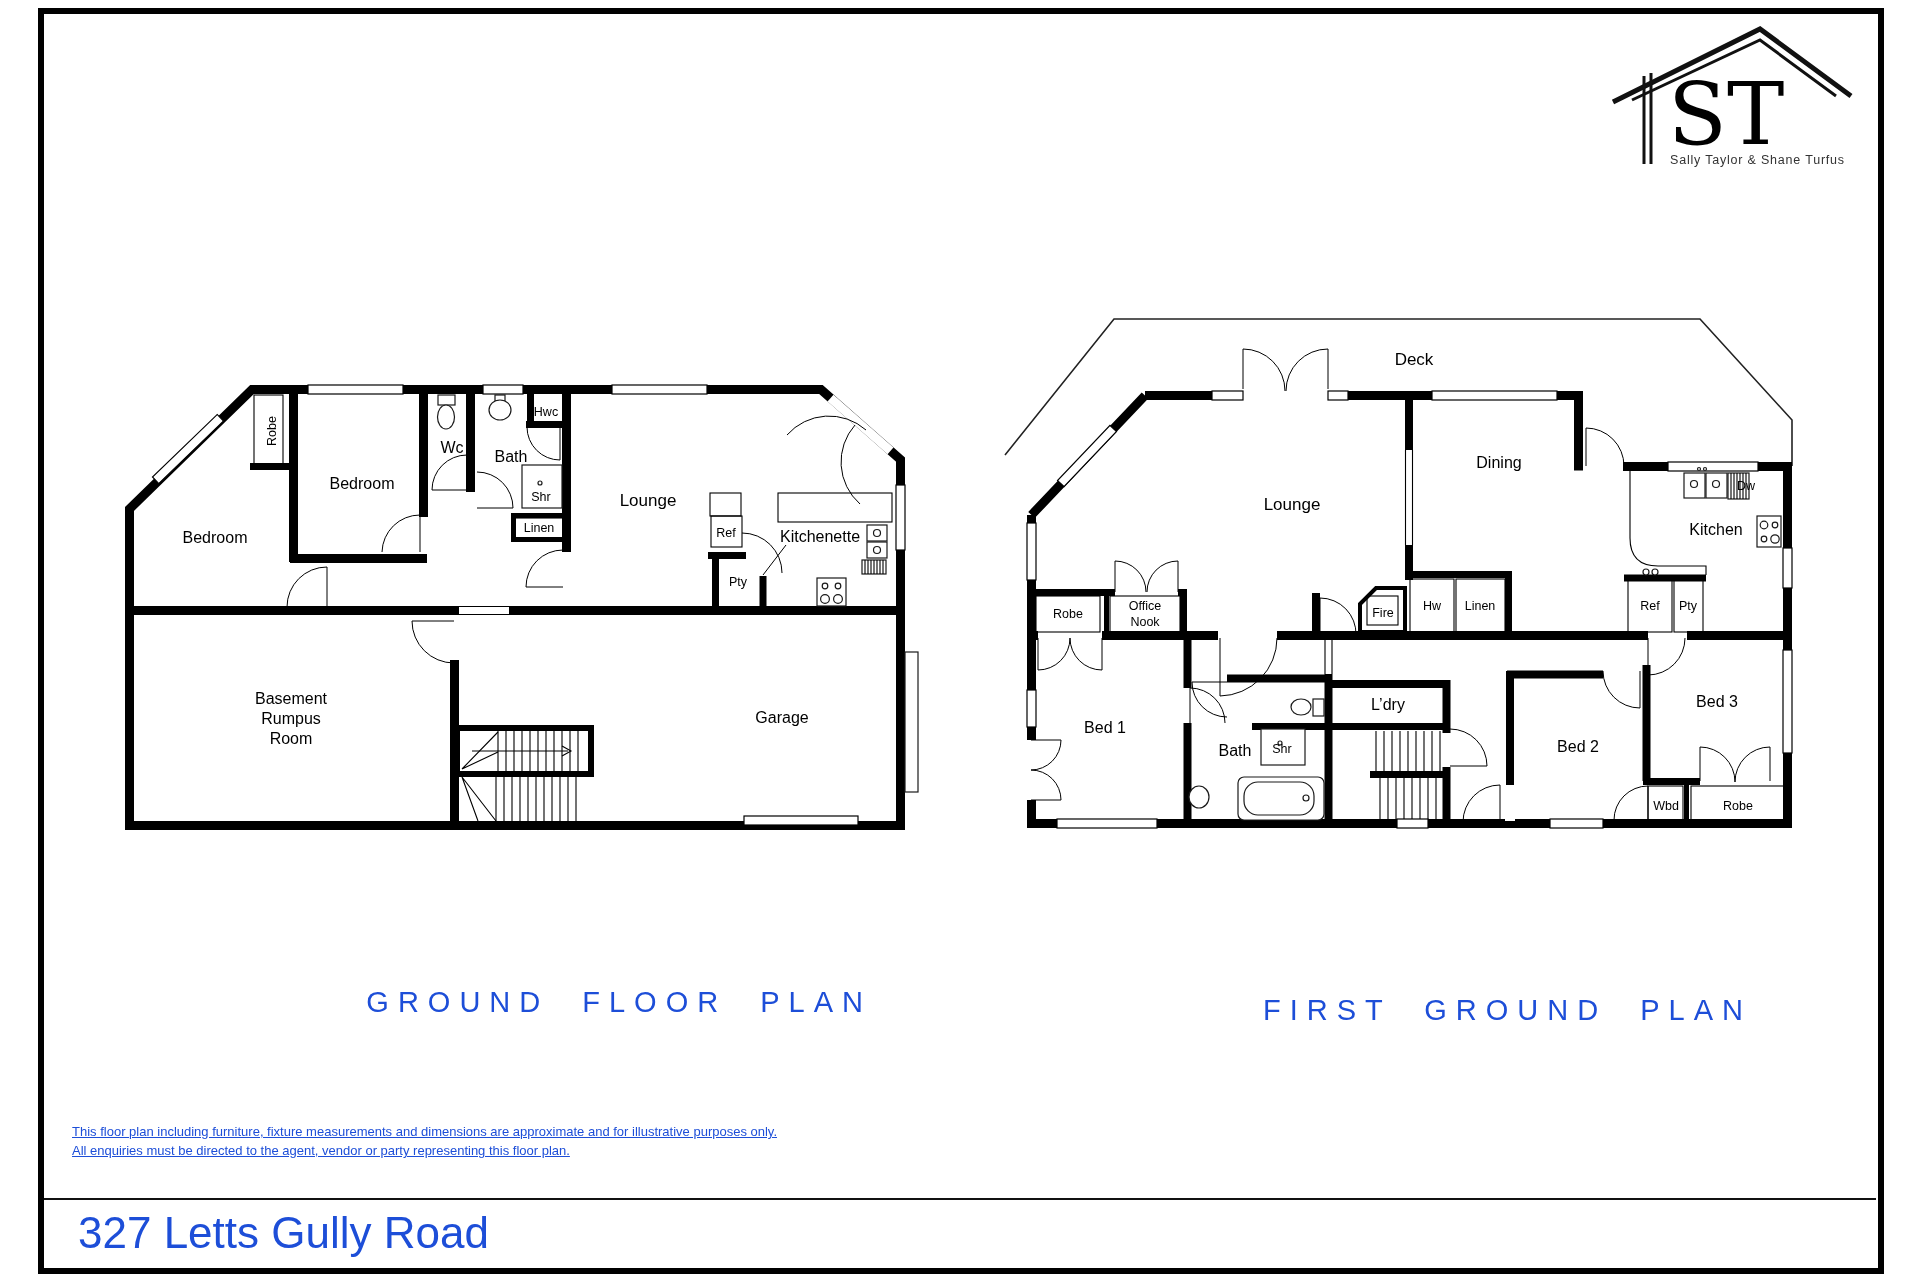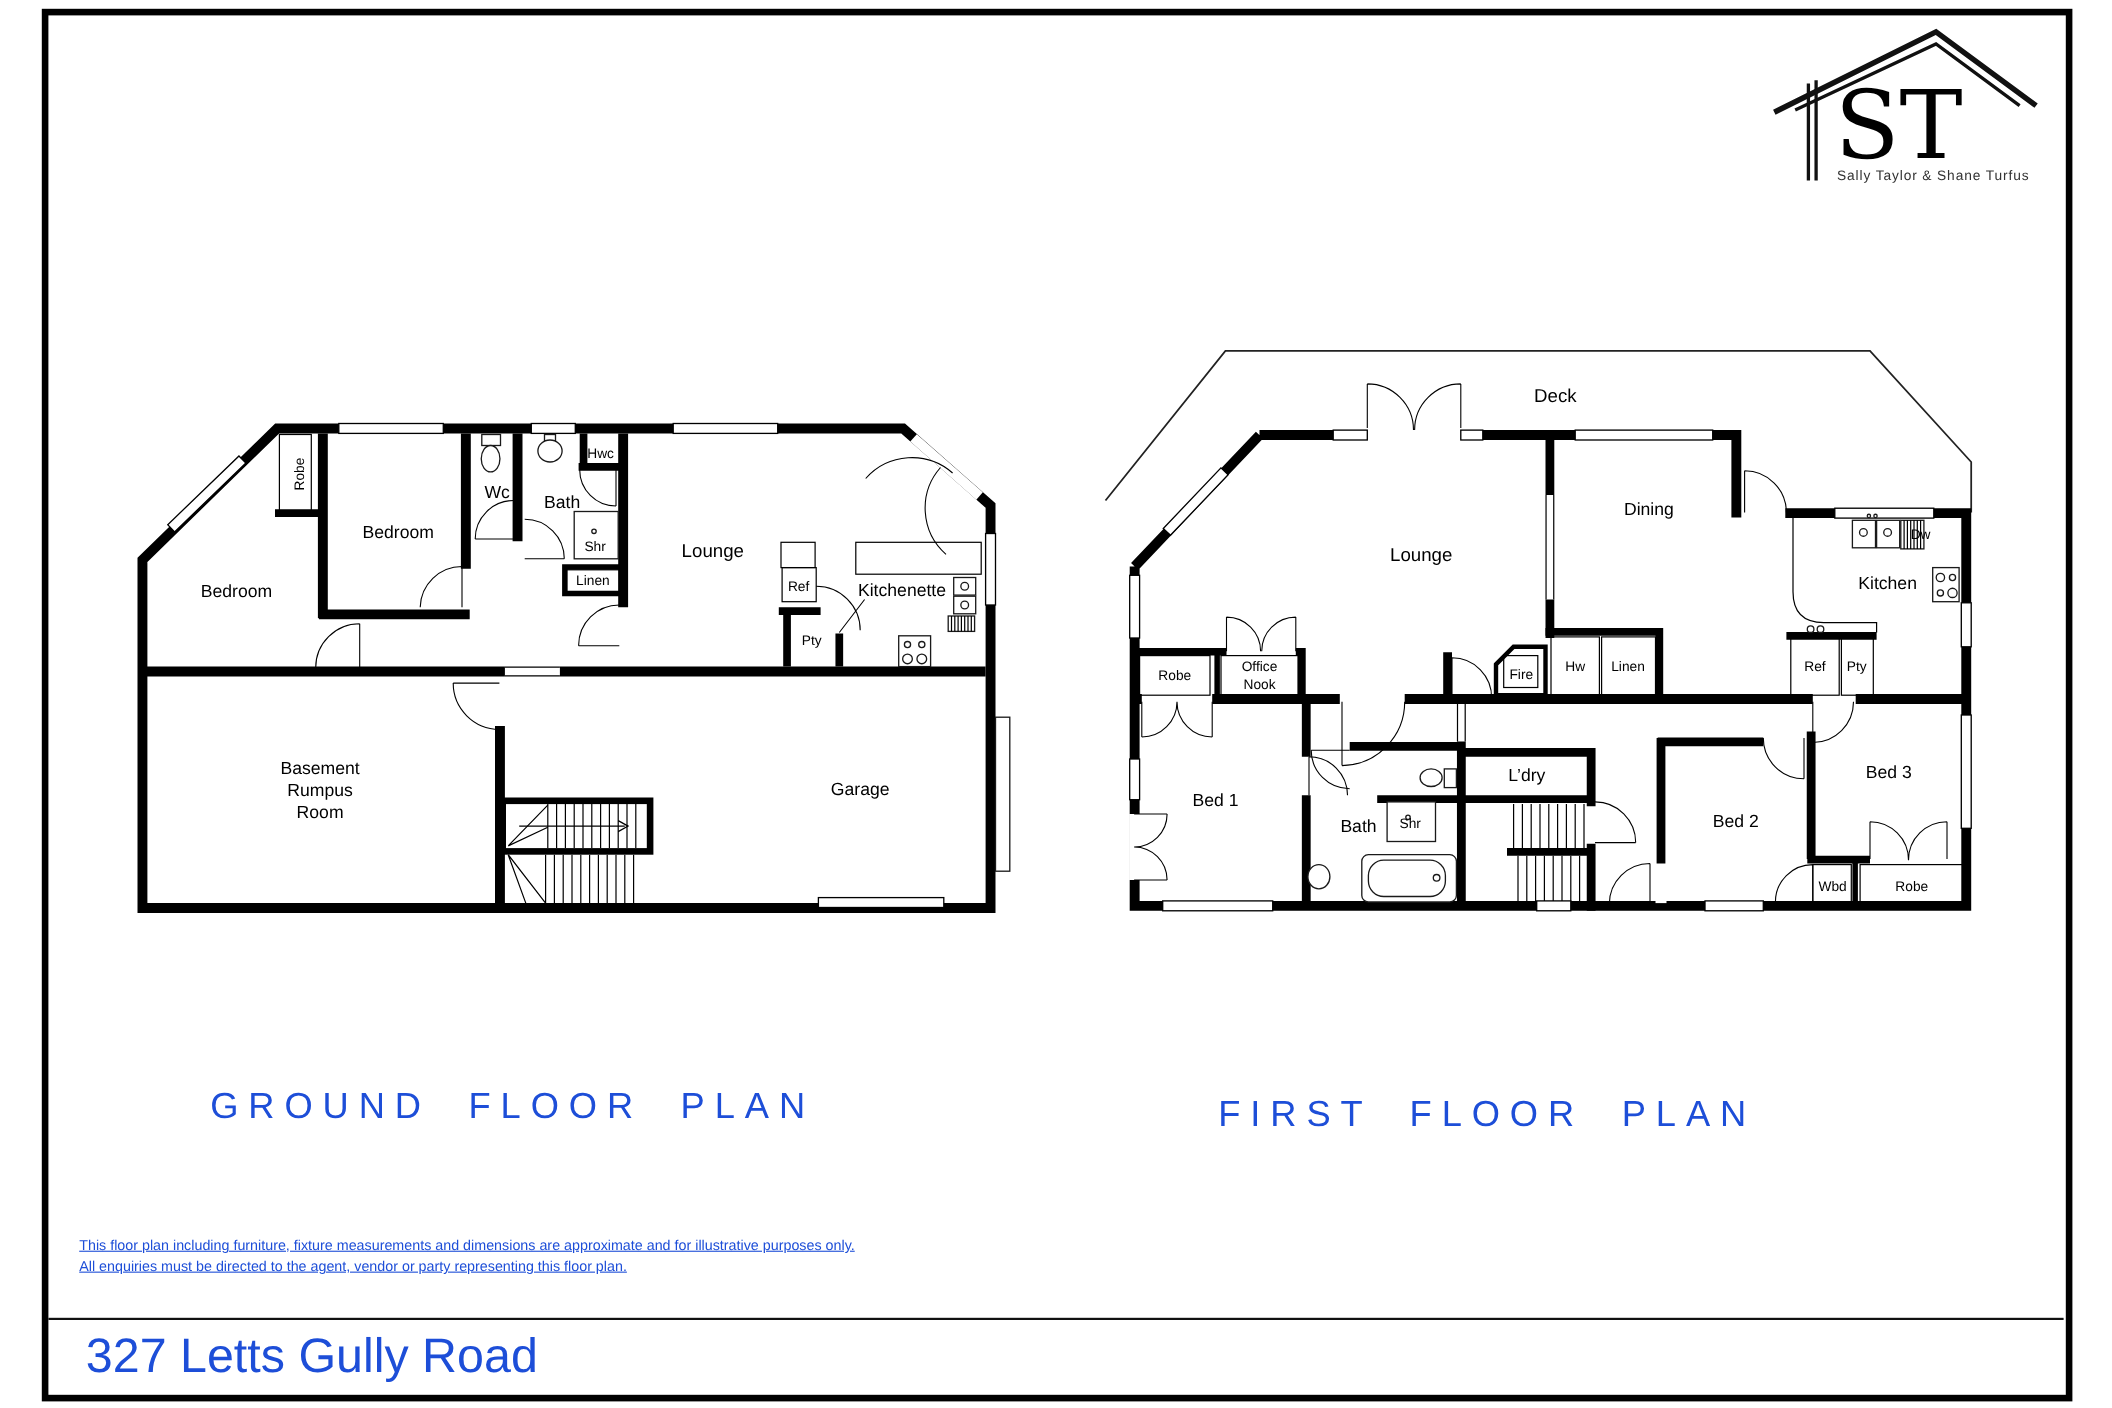--- a/index.html
+++ b/index.html
@@ -15,22 +15,22 @@
   .w5{stroke:#000;stroke-width:5;fill:none;}
   .win{fill:#fff;stroke:#000;stroke-width:1.2;}
   .thin{stroke:#000;stroke-width:1.1;fill:none;}
   .arc{stroke:#000;stroke-width:1;fill:none;}
   .fix{stroke:#1a1a1a;stroke-width:1.2;fill:#fff;}
   .deckline{stroke:#222;stroke-width:1.6;fill:none;}
   text{font-family:"Liberation Sans",sans-serif;fill:#000;}
   .lbl{font-size:16px;text-anchor:middle;}
   .lbl-lg{font-size:17px;text-anchor:middle;}
   .lbl-sm{font-size:12.5px;text-anchor:middle;}
-  .plan-title{position:absolute;font-size:33px;letter-spacing:9px;word-spacing:16px;
-              text-align:center;white-space:nowrap;}
+  .plan-title{position:absolute;font-size:29px;letter-spacing:9px;word-spacing:16px;
+              text-align:right;white-space:nowrap;}
   .disclaimer{position:absolute;left:72px;top:1122px;font-size:13px;line-height:19px;text-decoration:underline;}
   .footer-divider{position:absolute;left:44px;top:1198px;width:1832px;height:2px;background:#111;}
   .address{position:absolute;left:78px;top:1208px;font-size:44px;}
   .logo{position:absolute;left:1608px;top:16px;}
   .logo-st{font-family:"DejaVu Serif","Liberation Serif",serif;font-size:86px;}
   .logo-sub{font-size:12.5px;letter-spacing:0.8px;fill:#333;}
 </style>
 </head>
 <body>
 
@@ -266,21 +266,21 @@
     <text class="lbl" x="255" y="506">Bath</text>
     <text class="lbl-sm" x="302" y="503">Shr</text>
     <text class="lbl" x="408" y="460">L’dry</text>
     <text class="lbl" x="598" y="502">Bed 2</text>
     <text class="lbl" x="737" y="457">Bed 3</text>
     <text class="lbl-sm" x="686" y="560">Wbd</text>
     <text class="lbl-sm" x="758" y="560">Robe</text>
   </svg>
 
   <div class="plan-title" style="left:60px;top:986px;width:812px;">GROUND FLOOR PLAN</div>
-  <div class="plan-title" style="left:952px;top:994px;width:800px;">FIRST FLOOR PLAN</div>
+  <div class="plan-title" style="left:952px;top:994px;width:800px;">FIRST GROUND PLAN</div>
 
   <div class="disclaimer">
     <div>This floor plan including furniture, fixture measurements and dimensions are approximate and for illustrative purposes only.</div>
     <div>All enquiries must be directed to the agent, vendor or party representing this floor plan.</div>
   </div>
 
   <div class="footer-divider"></div>
   <div class="address">327 Letts Gully Road</div>
 </div>
 

